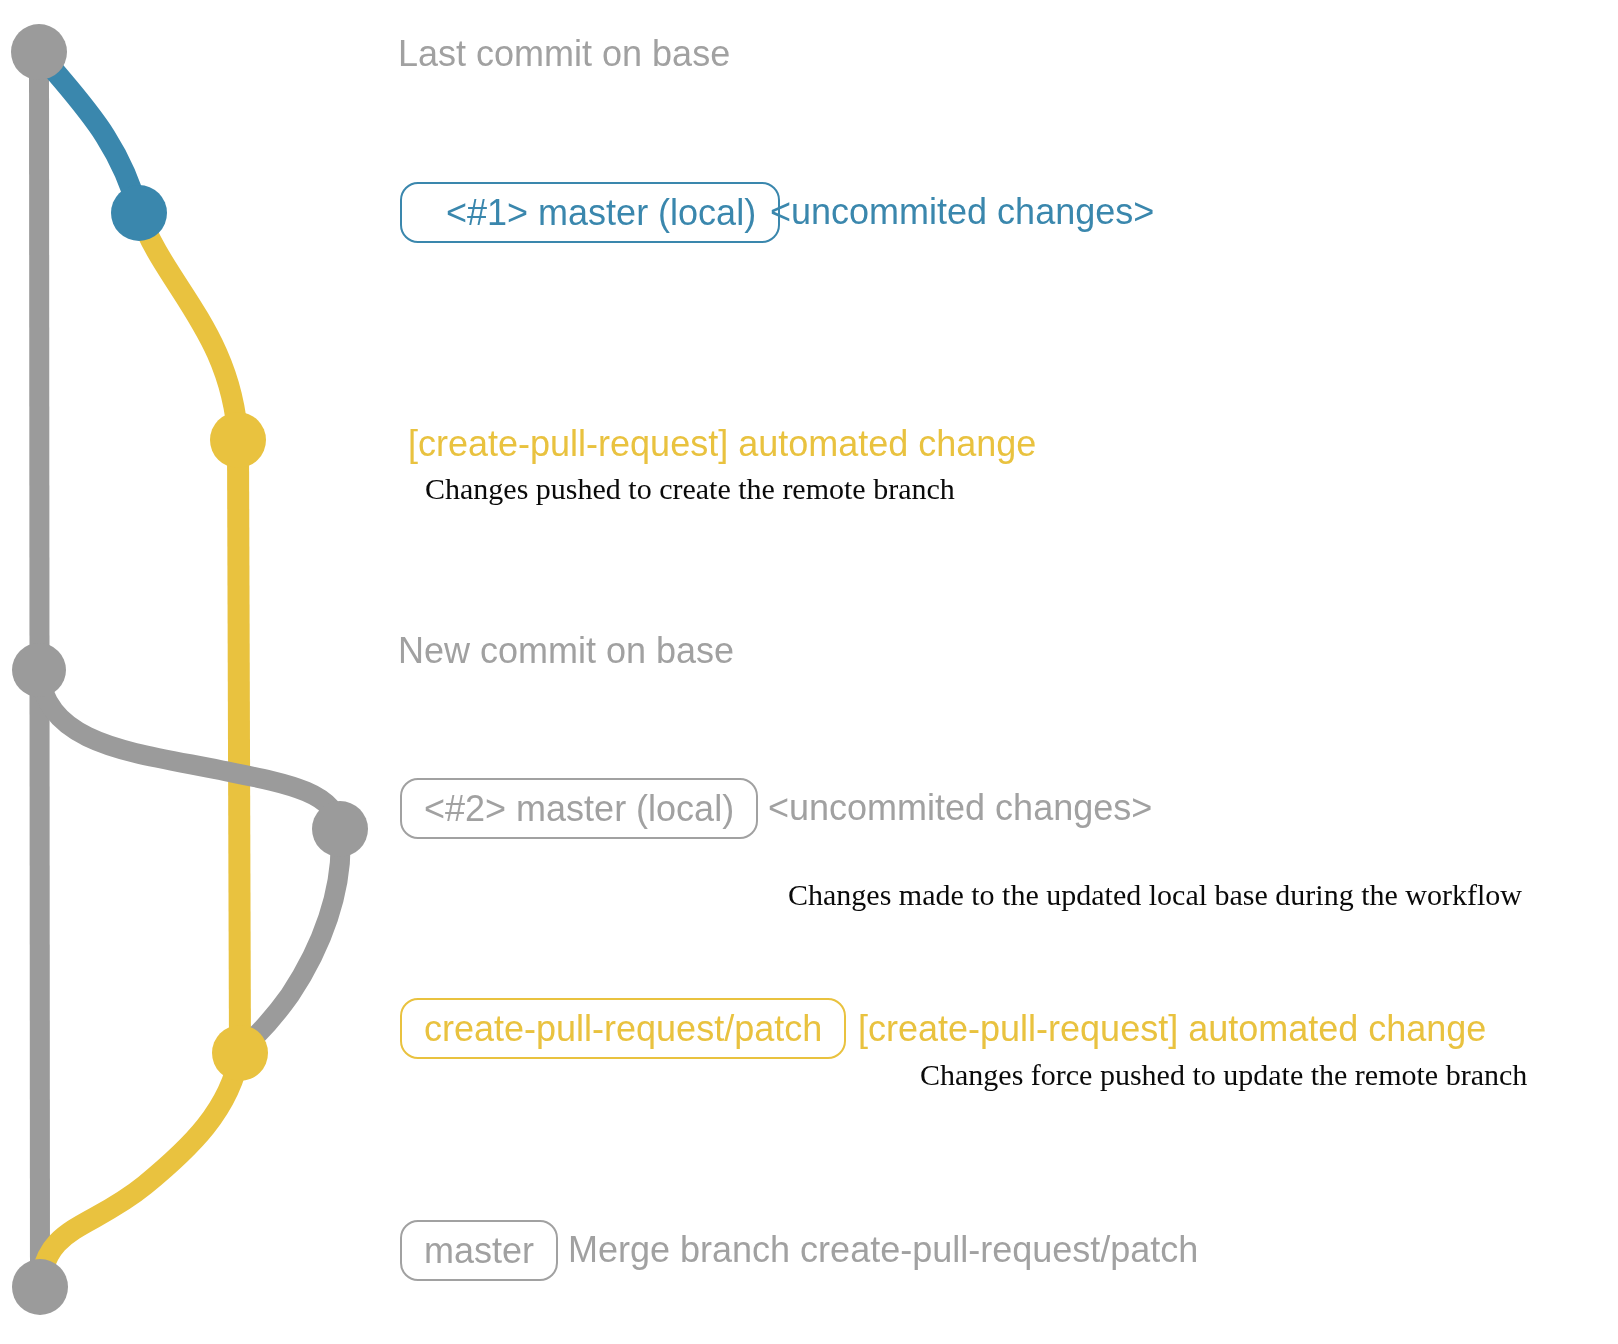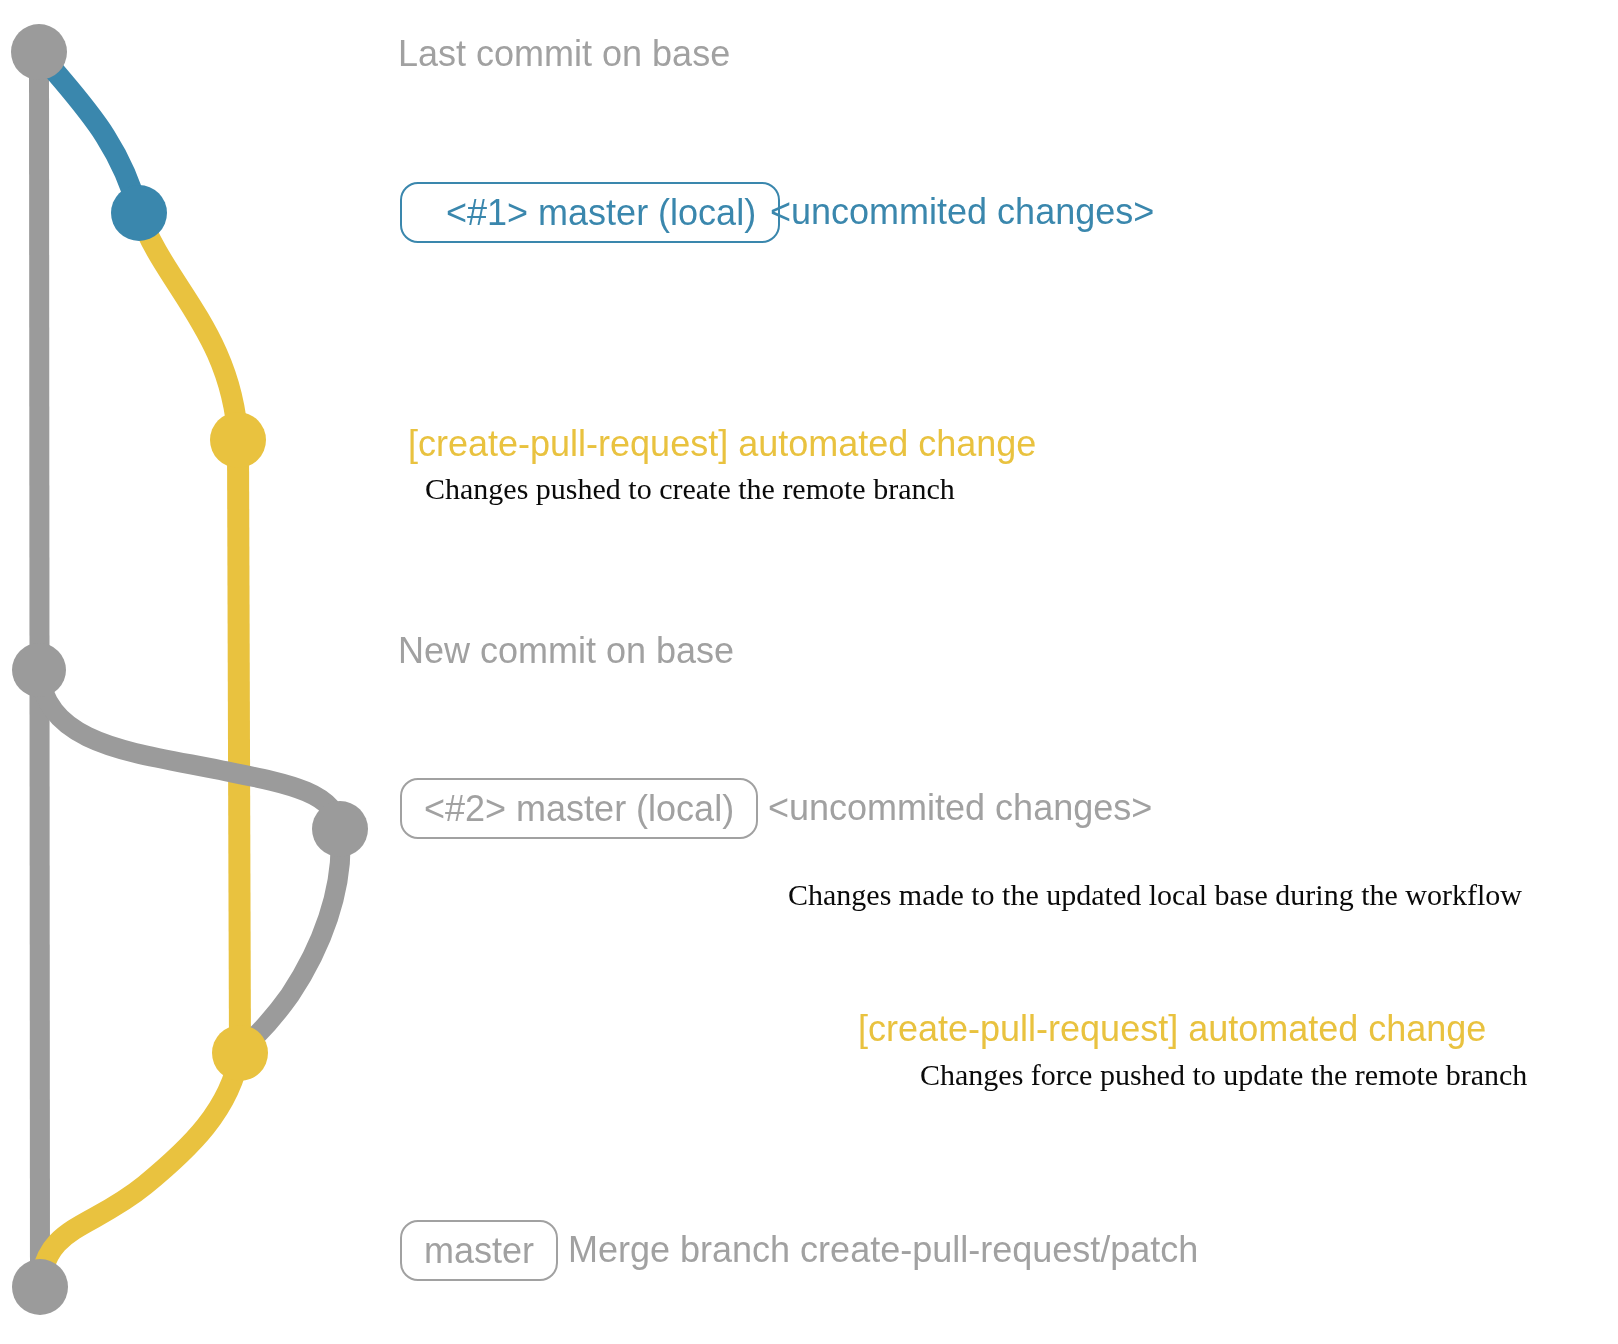--- a/index.html
+++ b/index.html
@@ -61,19 +61,20 @@
 
   <div class="abs sans c-yellow" style="left:408px;top:423px;">[create-pull-request] automated change</div>
   <div class="abs serif" style="left:425px;top:472px;">Changes pushed to create the remote branch</div>
 
   <div class="abs sans c-gray" style="left:398px;top:630px;">New commit on base</div>
 
   <div class="abs sans c-gray tag b-gray" style="left:400px;top:778px;">&lt;#2&gt; master (local)</div>
   <div class="abs sans c-gray" style="left:768px;top:787px;">&lt;uncommited changes&gt;</div>
   <div class="abs serif" style="left:788px;top:838px;margin-top:40px;">Changes made to the updated local base during the workflow</div>
 
+  <div class="abs sans c-yellow tag b-yellow" style="left:400px;top:998px;">create-pull-request/patch</div>
   <div class="abs sans c-yellow" style="left:858px;top:1008px;">[create-pull-request] automated change</div>
   <div class="abs serif" style="left:920px;top:1058px;">Changes force pushed to update the remote branch</div>
 
   <div class="abs sans c-gray" style="left:568px;top:1229px;">Merge branch create-pull-request/patch</div>
   <div class="abs sans c-gray tag b-gray" style="left:400px;top:1220px;">master</div>
 
 </div>
 
 </body></html>

